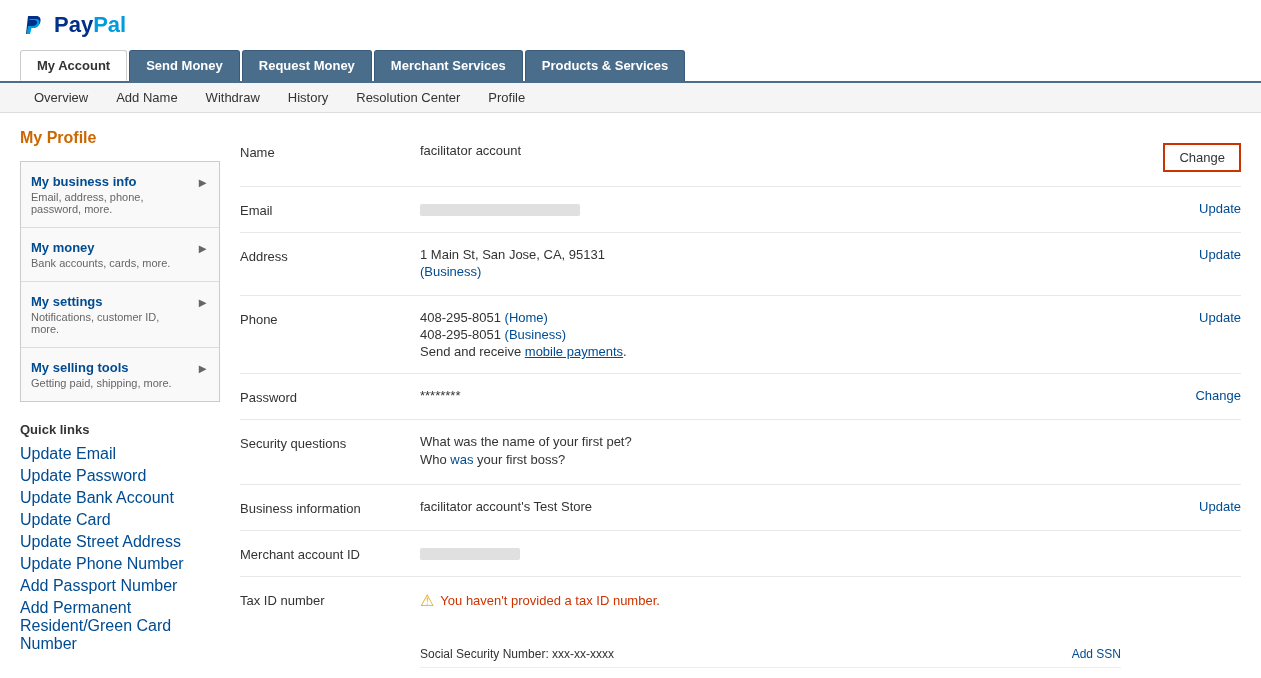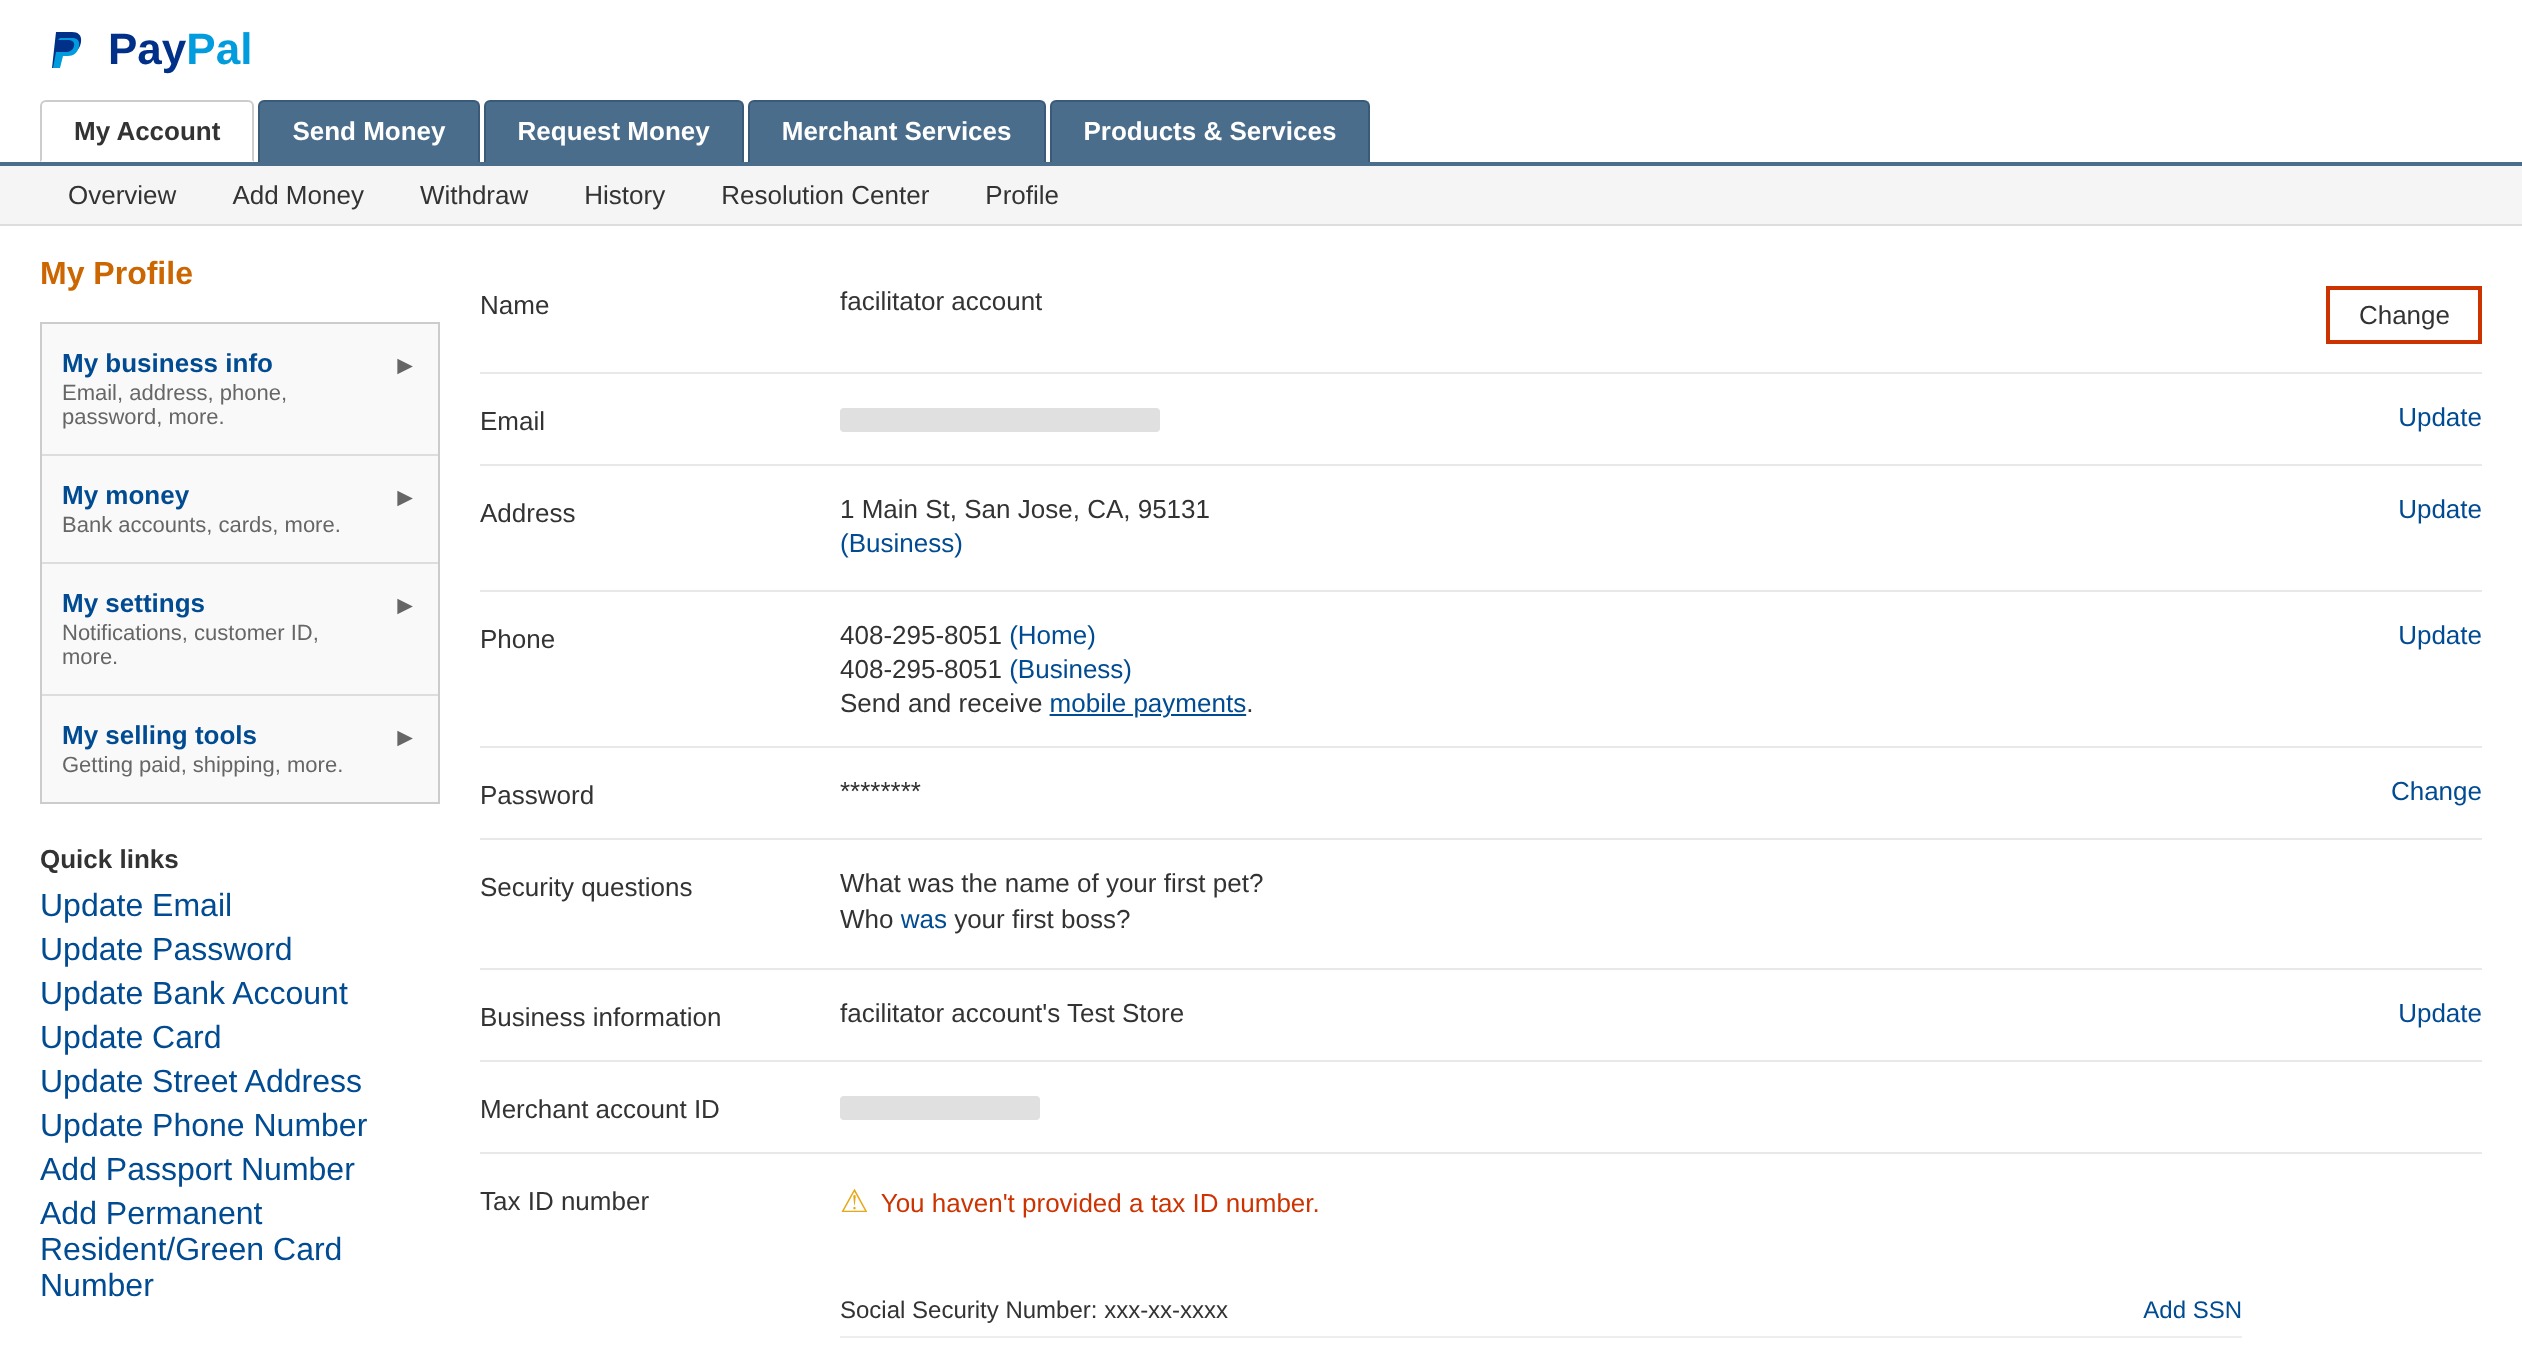--- a/index.html
+++ b/index.html
@@ -176,21 +176,21 @@
     <a class="nav-tab active">My Account</a>
     <a class="nav-tab">Send Money</a>
     <a class="nav-tab">Request Money</a>
     <a class="nav-tab">Merchant Services</a>
     <a class="nav-tab">Products &amp; Services</a>
   </div>
 </div>
 
 <div class="sub-nav">
   <a class="sub-nav-item">Overview</a>
-  <a class="sub-nav-item">Add Money</a>
+  <a class="sub-nav-item">Add Name</a>
   <a class="sub-nav-item">Withdraw</a>
   <a class="sub-nav-item">History</a>
   <a class="sub-nav-item">Resolution Center</a>
   <a class="sub-nav-item active">Profile</a>
 </div>
 
 <div class="main">
 
   <div class="sidebar">
     <div class="sidebar-title">My Profile</div>

